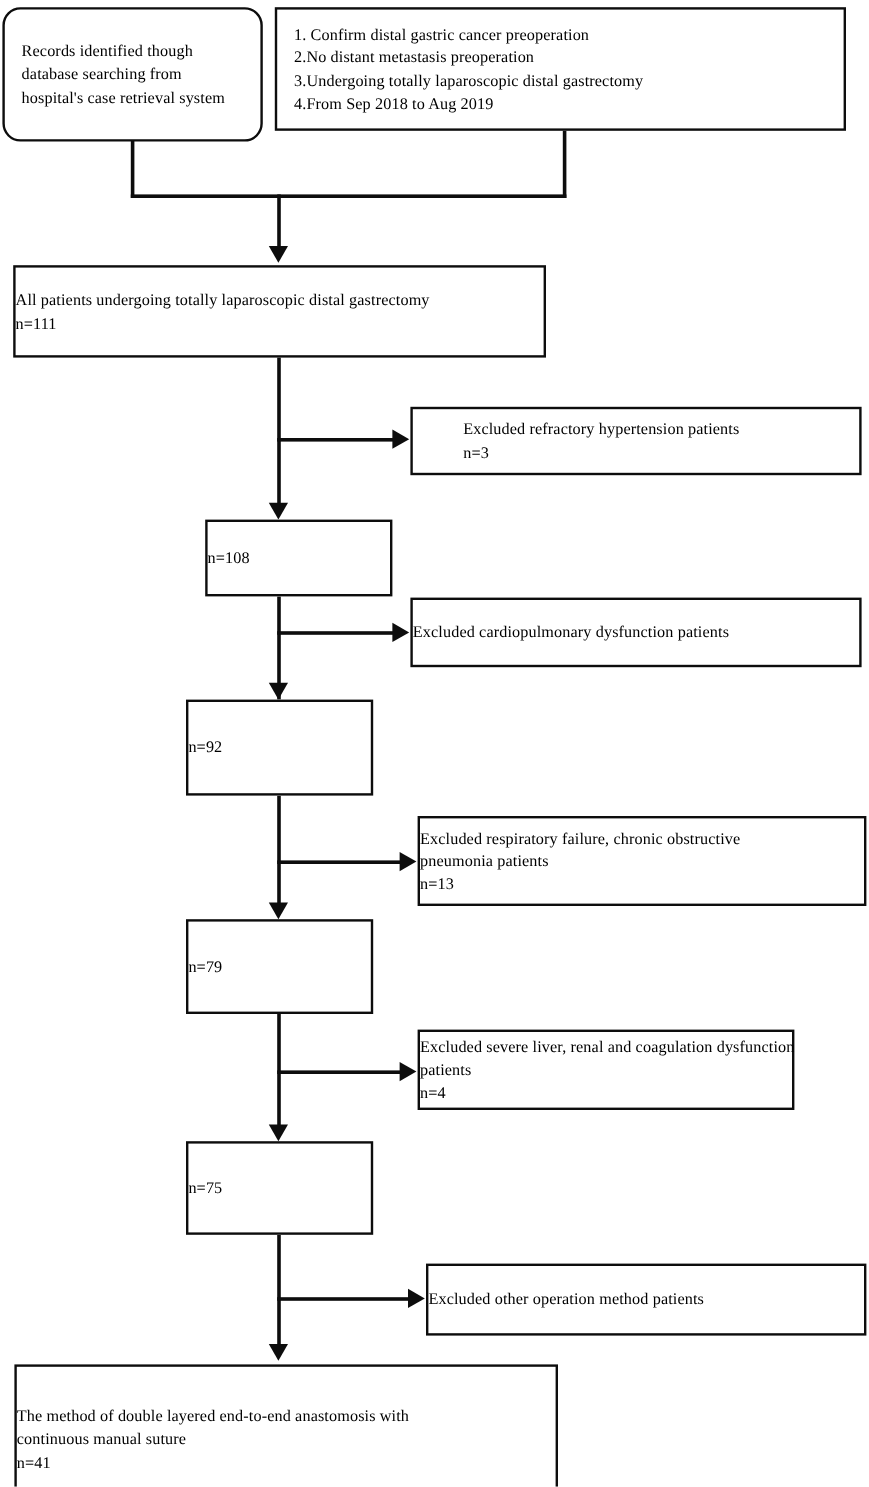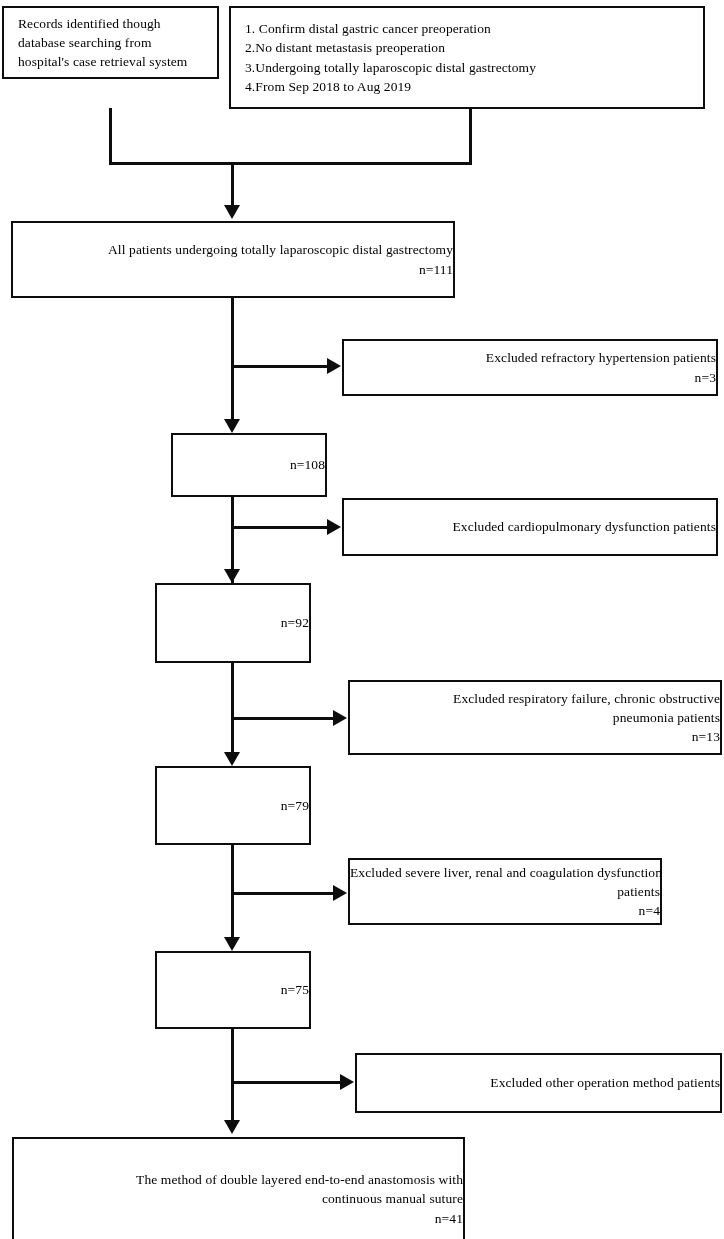--- a/index.html
+++ b/index.html
@@ -20,21 +20,21 @@
   }
   .node-box {
     position: absolute;
     box-sizing: border-box;
     border: 2.5px solid #0d0d0d;
     background: #ffffff;
     display: flex;
     flex-direction: column;
     align-items: center;
     justify-content: center;
-    text-align: right;
+    text-align: left;
     font-size: 13.5px;
     line-height: 1.42;
     letter-spacing: 0.1px;
     z-index: 3;
   }
   .node-box.align-left {
     align-items: flex-start;
     text-align: left;
   }
   .node-line {
@@ -75,21 +75,21 @@
     border-bottom: 8px solid transparent;
     border-left: 14px solid #0d0d0d;
     z-index: 2;
   }
 </style>
 </head>
 <body>
 
 <div id="flowchart-canvas">
 
-  <div class="node-box align-left" style="left:2px; top:6px; width:217px; height:73px;">
+  <div class="node-box align-left" style="left:2px; top:6px; width:217px; height:112px;border-radius:15px;">
     <span class="node-line">Records identified though</span>
     <span class="node-line">database searching from</span>
     <span class="node-line">hospital's case retrieval system</span>
   </div>
 
   <div class="node-box align-left" style="left:229px; top:6px; width:476px; height:103px;">
     <span class="node-line">1. Confirm distal gastric cancer preoperation</span>
     <span class="node-line">2.No distant metastasis preoperation</span>
     <span class="node-line">3.Undergoing totally laparoscopic distal gastrectomy</span>
     <span class="node-line">4.From Sep 2018 to Aug 2019</span>
@@ -132,21 +132,21 @@
 
   <div class="node-box" style="left:155px; top:583px; width:156px; height:80px;">
     <span class="node-line">n=92</span>
   </div>
 
   <div class="v-line" style="left:231px; top:663px; height:91px;"></div>
   <div class="arrow-down" style="left:224px; top:752px;"></div>
 
   <div class="h-line" style="left:231px; top:717px; width:104px;"></div>
   <div class="arrow-right" style="left:333px; top:710px;"></div>
-  <div class="node-box" style="left:348px; top:680px; width:374px; height:75px;padding-left:36px;">
+  <div class="node-box" style="left:348px; top:680px; width:374px; height:75px;">
     <span class="node-line">Excluded respiratory failure, chronic obstructive</span>
     <span class="node-line">pneumonia patients</span>
     <span class="node-line">n=13</span>
   </div>
 
   <div class="node-box" style="left:155px; top:766px; width:156px; height:79px;">
     <span class="node-line">n=79</span>
   </div>
 
   <div class="v-line" style="left:231px; top:845px; height:94px;"></div>

